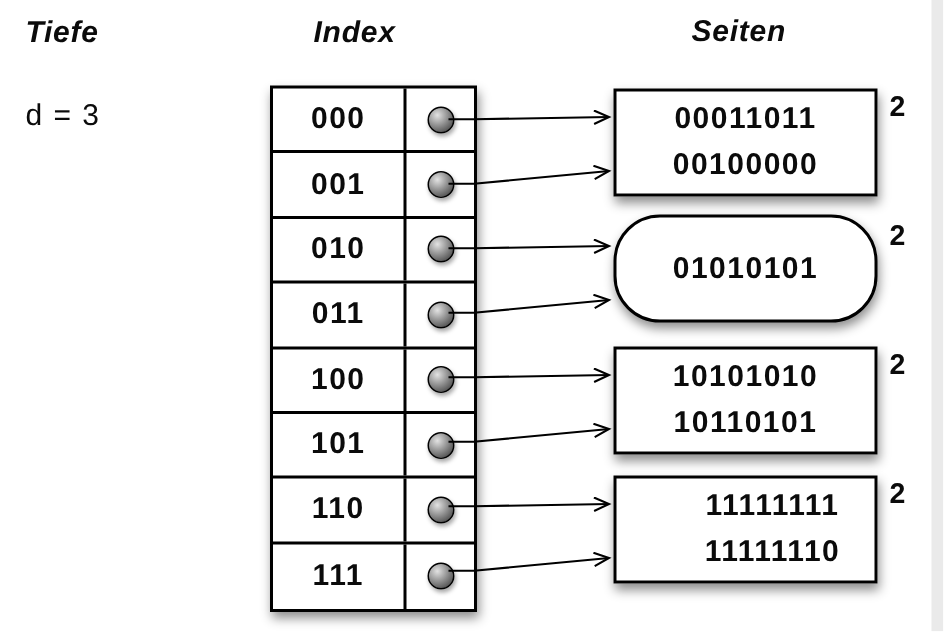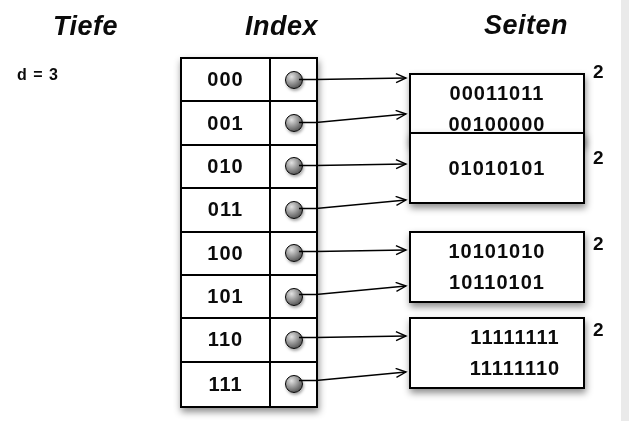--- a/index.html
+++ b/index.html
@@ -1,22 +1,22 @@
 <!DOCTYPE html>
 <html><head>
 <meta charset="utf-8">
 <title>Diagram</title>
 <style>
   html,body{margin:0;padding:0;background:#fff;}
   .canvas{
     position:relative;width:629px;height:421px;background:#ffffff;
     font-family:"Liberation Sans", sans-serif;color:#0b0b0b;overflow:hidden;
   }
-  .hdr{position:absolute;font-size:27px;font-style:italic;font-weight:600;letter-spacing:.5px;margin-left:36px;}
-  .depth-val{position:absolute;font-size:16px;font-weight:700;letter-spacing:1px;}
+  .hdr{position:absolute;font-size:20px;font-style:italic;font-weight:600;letter-spacing:.5px;}
+  .depth-val{position:absolute;font-size:20px;font-weight:400;letter-spacing:1px;}
   .edge-strip{position:absolute;top:0;right:0;width:8px;height:421px;background:#eaeaea;}
 
   
   .index-table{
     position:absolute;left:180px;top:57px;width:138px;height:351px;
     box-sizing:border-box;border:2px solid #000;background:#fff;
     display:grid;grid-template-rows:repeat(8,1fr);
     box-shadow:1px 4px 7px rgba(0,0,0,0.45);
   }
   .row{display:grid;grid-template-columns:89px 1fr;border-bottom:2px solid #000;}
@@ -44,21 +44,21 @@
   svg.arrows{position:absolute;left:0;top:0;pointer-events:none;}
 </style>
 </head>
 <body>
 
 <div class="canvas">
   <div class="edge-strip"></div>
 
   <div class="hdr" style="left:17px;top:11px;">Tiefe</div>
   <div class="hdr" style="left:209px;top:11px;text-align:right;">Index</div>
-  <div class="hdr" style="left:448px;top:10px;">Seiten</div>
+  <div class="hdr" style="left:461px;top:10px;">Seiten</div>
   <div class="depth-val" style="left:17px;top:66px;">d = 3</div>
 
   <div class="index-table">
       <div class="row">
         <div class="cell bits">000</div>
         <div class="cell ptr">
           <div class="dot"></div>
         </div>
       </div>
       <div class="row">
@@ -99,26 +99,26 @@
       </div>
       <div class="row">
         <div class="cell bits">111</div>
         <div class="cell ptr">
           <div class="dot"></div>
         </div>
       </div>
     </div>
 
   <div>
-      <div class="pagebox" style="top: 59px; margin-top: 14px;">
+      <div class="pagebox" style="top: 59px;">
         <div class="entry">00011011</div>
         <div class="entry">00100000</div>
       </div>
       <div class="depth" style="top: 61px;">2</div>
-      <div class="pagebox" style="top: 132px;">
+      <div class="pagebox" style="top: 143px; border-radius: 31px;">
         <div class="entry">01010101</div>
       </div>
       <div class="depth" style="top: 147px;">2</div>
       <div class="pagebox" style="top: 231px;">
         <div class="entry">10101010</div>
         <div class="entry">10110101</div>
       </div>
       <div class="depth" style="top: 233px;">2</div>
       <div class="pagebox" style="top: 317px; padding-left: 36px;">
         <div class="entry">11111111</div>

